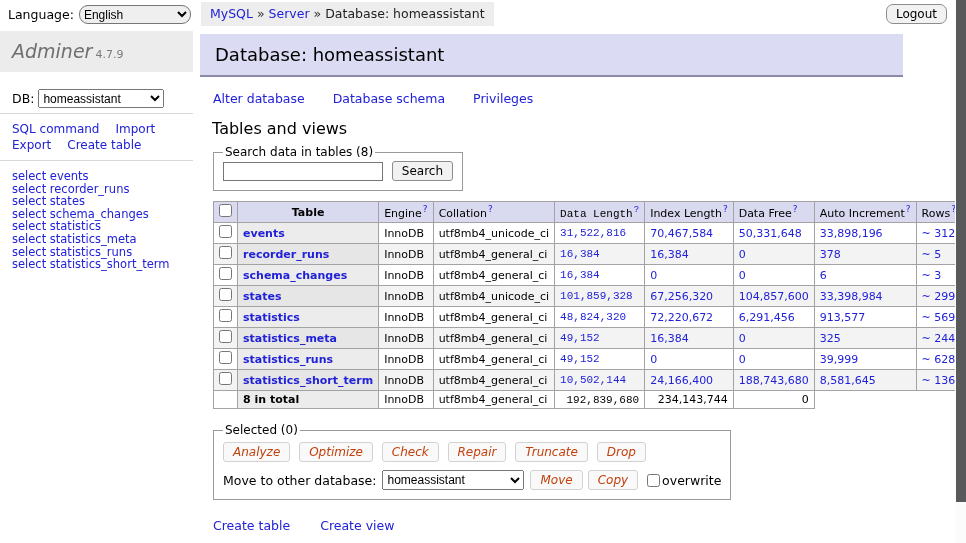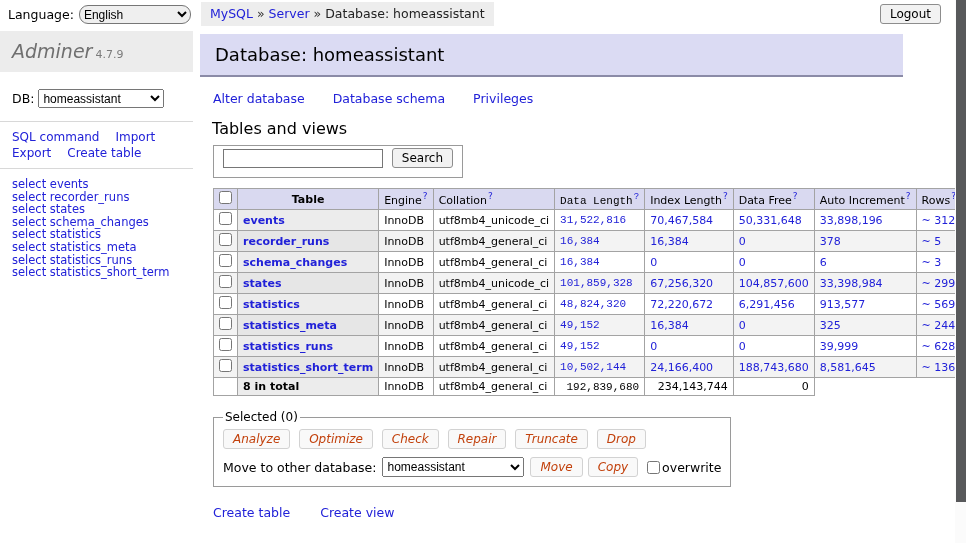--- a/index.html
+++ b/index.html
@@ -13,38 +13,38 @@
   *{box-sizing:border-box; margin:0; padding:0;}
   html,body{margin:0; background:#fff;}
   body{font-family:"DejaVu Sans","Liberation Sans",sans-serif; font-size:12px; color:#000;}
   #screen{position:relative; width:966px; height:543px; background:#fff; overflow:hidden;}
 
   a{color:var(--blue); text-decoration:none; cursor:pointer;}
 
   
   #lang-row{position:absolute; left:8px; top:5px; font-size:12.5px;}
   #lang-row select{margin-left:5px; width:112px; font-size:12px; height:19px;border-radius:9px;}
-  #logout-btn{position:absolute; top:4px; right:25px;}
+  #logout-btn{position:absolute; top:4px; right:19px;border-radius:7px;}
 
   button.btn{
     font-family:inherit; font-size:12px; color:#000;
     background:#f2f2f2; border:1px solid #8d8d8d; border-radius:3px;
     padding:1px 9px; height:20px; cursor:pointer;
   }
   button.btn.disabled{color:#c2410c; border-color:#d2d2d2; background:#f9f9f9; cursor:default;font-style:italic;}
 
   
   #sidebar{position:absolute; left:0; top:31px; width:193px;}
   .brand-block{background:var(--gray-bg); padding:9px 12px 10px;}
   .brand-link{font-style:italic; font-size:19px; color:#6f6f6f;}
   .brand-ver{font-size:11px; color:#7a7a7a; margin-left:3px;}
   .db-row{margin:17px 0 0 12px; font-size:12.5px;}
   .db-row select{margin-left:4px; width:126px; font-size:12px; height:19px;}
   .sidebar-actions{
-    margin-top:13px; border-top:1px solid #d8d8d8; border-bottom:1px solid #d8d8d8;
+    margin-top:5px; border-top:1px solid #d8d8d8; border-bottom:1px solid #d8d8d8;
     padding:7px 0 7px 12px; width:193px; line-height:16px;
   }
   .sidebar-actions a{margin-right:16px; white-space:nowrap; display:inline-block;}
   .table-links{margin:9px 0 0 12px;}
   .table-links a{display:block; font-size:11.5px; line-height:12.6px; white-space:nowrap;}
 
   
   #content{position:absolute; left:200px; top:0; width:703px;}
   .breadcrumb{display:inline-block; background:#ededed; padding:4px 9px 5px; font-size:12.5px; margin:2px 0 0 1px; color:#222;}
   .breadcrumb .sep{color:#333; margin:0 4px;}
@@ -139,20 +139,21 @@
 
     <div class="db-links">
       <a>Alter database</a>
       <a>Database schema</a>
       <a>Privileges</a>
     </div>
 
     <h3 class="section">Tables and views</h3>
 
     <fieldset class="search">
+      <legend>Search data in tables (8)</legend>
       <input type="text" value="" style="">
       <button class="btn">Search</button>
     </fieldset>
 
     <table class="tables">
       <thead>
         <tr>
           <td class="ccell"><input type="checkbox" style=""></td>
           <th class="name-h">Table</th>
           <td class="hcell eng"><span>Engine</span><sup class="help">?</sup></td>

